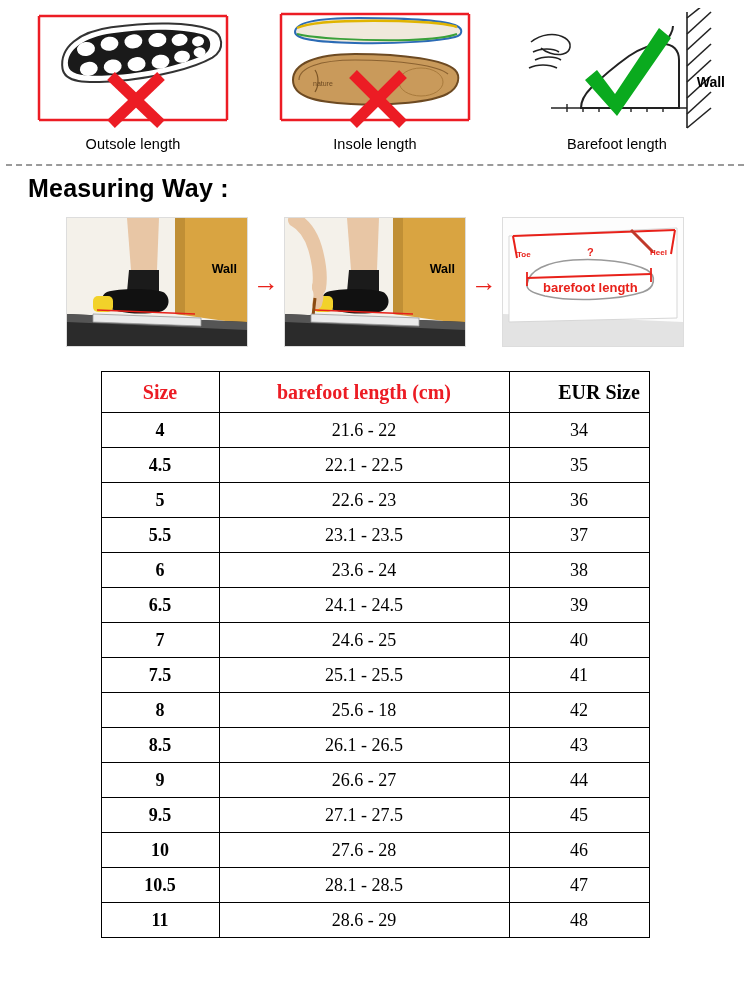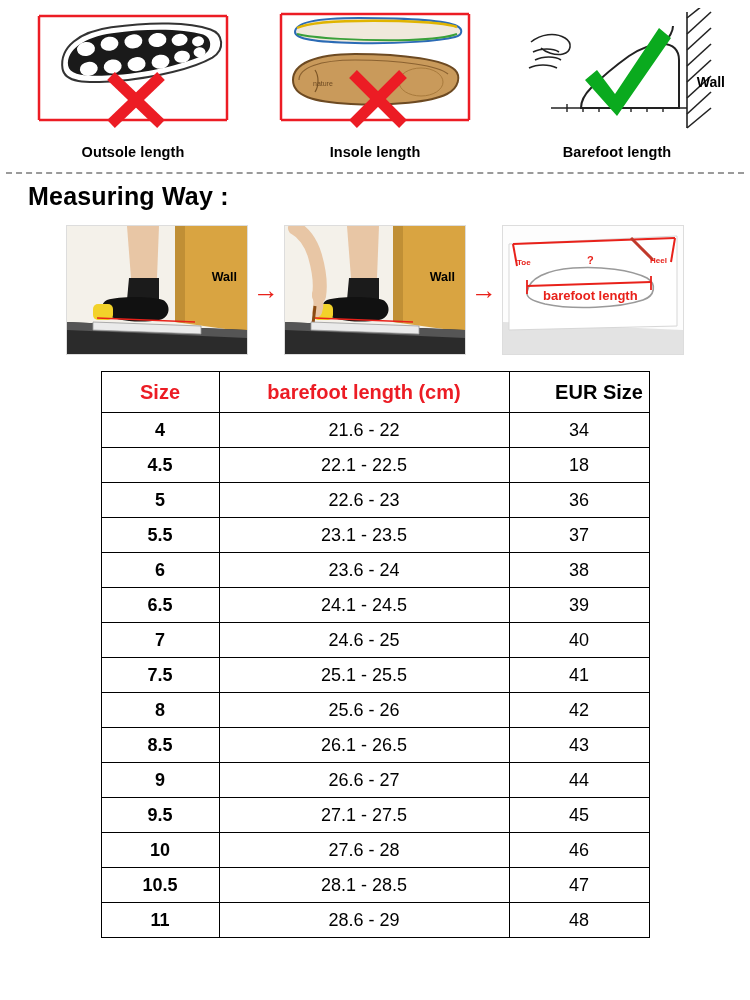--- a/index.html
+++ b/index.html
@@ -34,22 +34,22 @@
     align-items: center;
   }
   .illus {
     position: relative;
     width: 212px;
     height: 124px;
   }
   .illus svg { display: block; }
   .caption {
     font-size: 14.5px;
-    font-weight: bold;
-    margin-top: 12px;
+    font-weight: normal;
+    margin-top: 4px;
     letter-spacing: 0.1px;
     white-space: nowrap;
   }
   .wall-label {
     position: absolute;
     right: -2px;
     top: 66px;
     font-size: 14px;
     font-weight: bold;
   }
@@ -96,23 +96,24 @@
   .photo .ptext {
     position: absolute;
     font-size: 12.5px;
     font-weight: bold;
     color: #000;
   }
 
   
   table.size-table {
     border-collapse: collapse;
-    margin: 16px auto 0 auto;
+    margin: 24px auto 0 auto;
     width: 548px;
     table-layout: fixed;
+    font-family: Liberation Serif, serif;
   }
   table.size-table th,
   table.size-table td {
     border: 1px solid #000;
     text-align: center;
     height: 32px;
     font-size: 18px;
   }
   table.size-table th {
     font-size: 20px;
@@ -362,21 +363,21 @@
     </thead>
     <tbody>
       <tr>
           <td class="size-col">4</td>
           <td class="len-col">21.6 - 22</td>
           <td class="eur-col">34</td>
         </tr>
       <tr>
           <td class="size-col">4.5</td>
           <td class="len-col">22.1 - 22.5</td>
-          <td class="eur-col">18</td>
+          <td class="eur-col">35</td>
         </tr>
       <tr>
           <td class="size-col">5</td>
           <td class="len-col">22.6 - 23</td>
           <td class="eur-col">36</td>
         </tr>
       <tr>
           <td class="size-col">5.5</td>
           <td class="len-col">23.1 - 23.5</td>
           <td class="eur-col">37</td>
@@ -396,21 +397,21 @@
           <td class="len-col">24.6 - 25</td>
           <td class="eur-col">40</td>
         </tr>
       <tr>
           <td class="size-col">7.5</td>
           <td class="len-col">25.1 - 25.5</td>
           <td class="eur-col">41</td>
         </tr>
       <tr>
           <td class="size-col">8</td>
-          <td class="len-col">25.6 - 26</td>
+          <td class="len-col">25.6 - 18</td>
           <td class="eur-col">42</td>
         </tr>
       <tr>
           <td class="size-col">8.5</td>
           <td class="len-col">26.1 - 26.5</td>
           <td class="eur-col">43</td>
         </tr>
       <tr>
           <td class="size-col">9</td>
           <td class="len-col">26.6 - 27</td>

